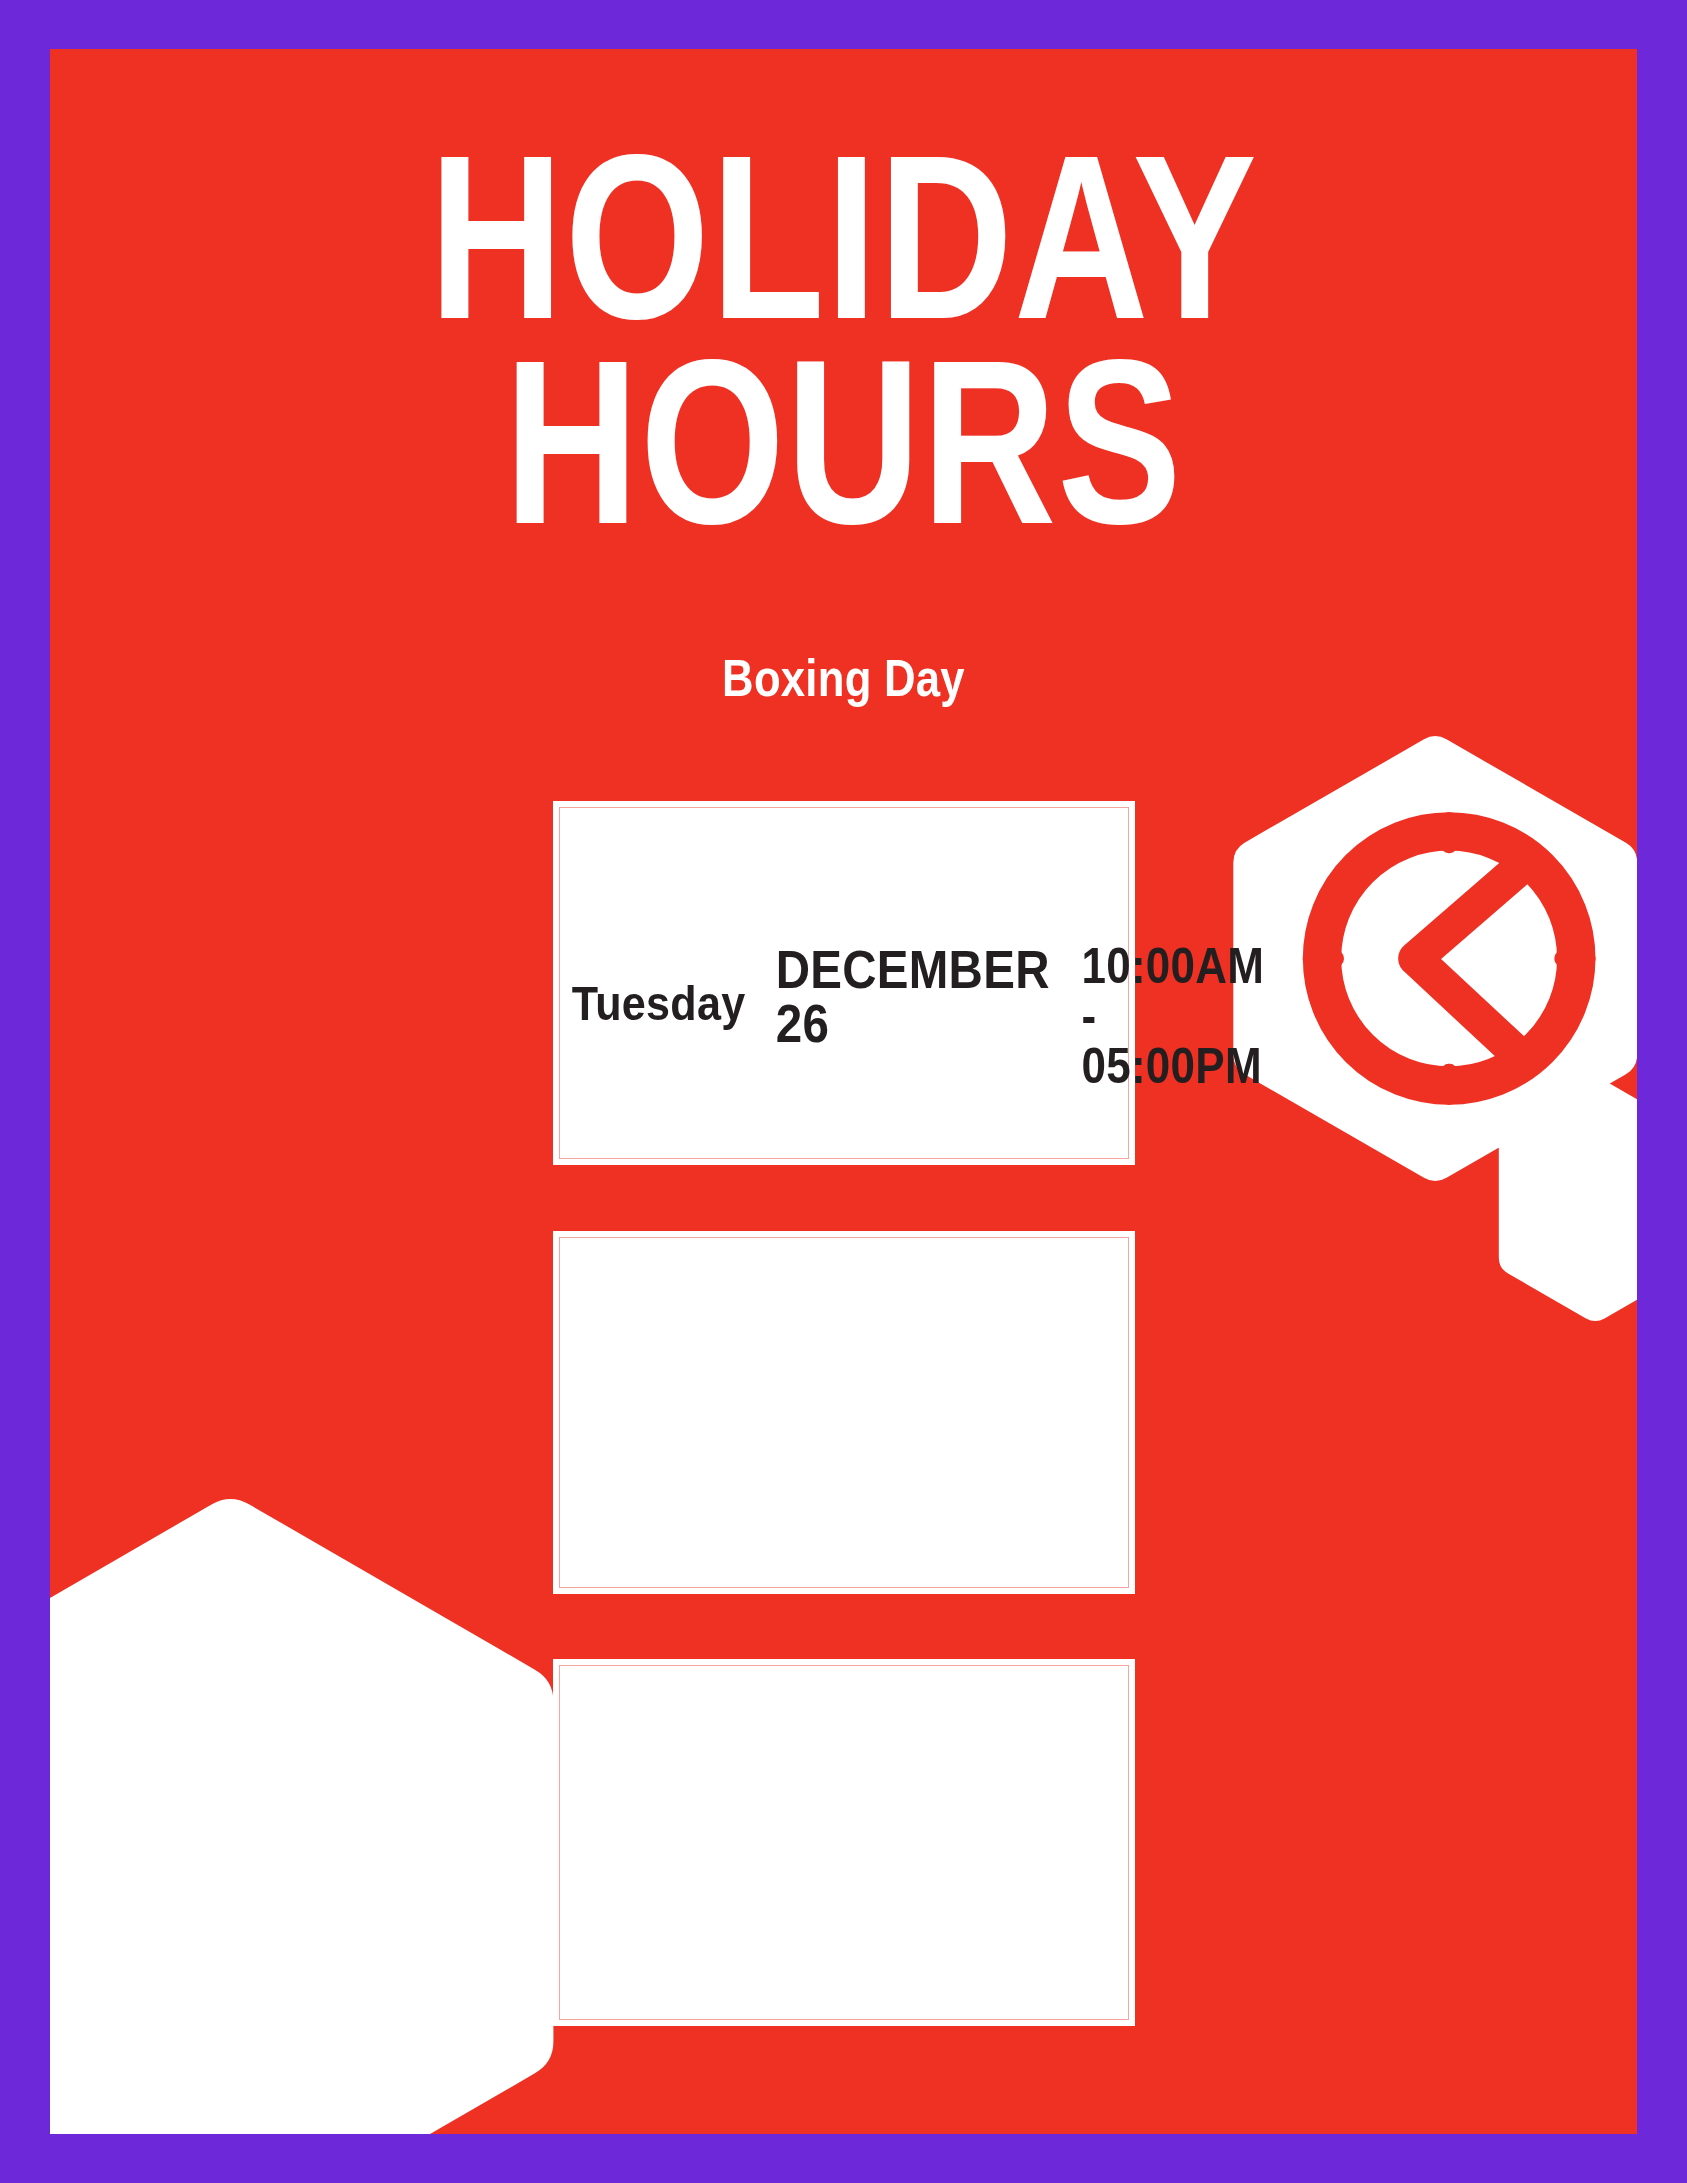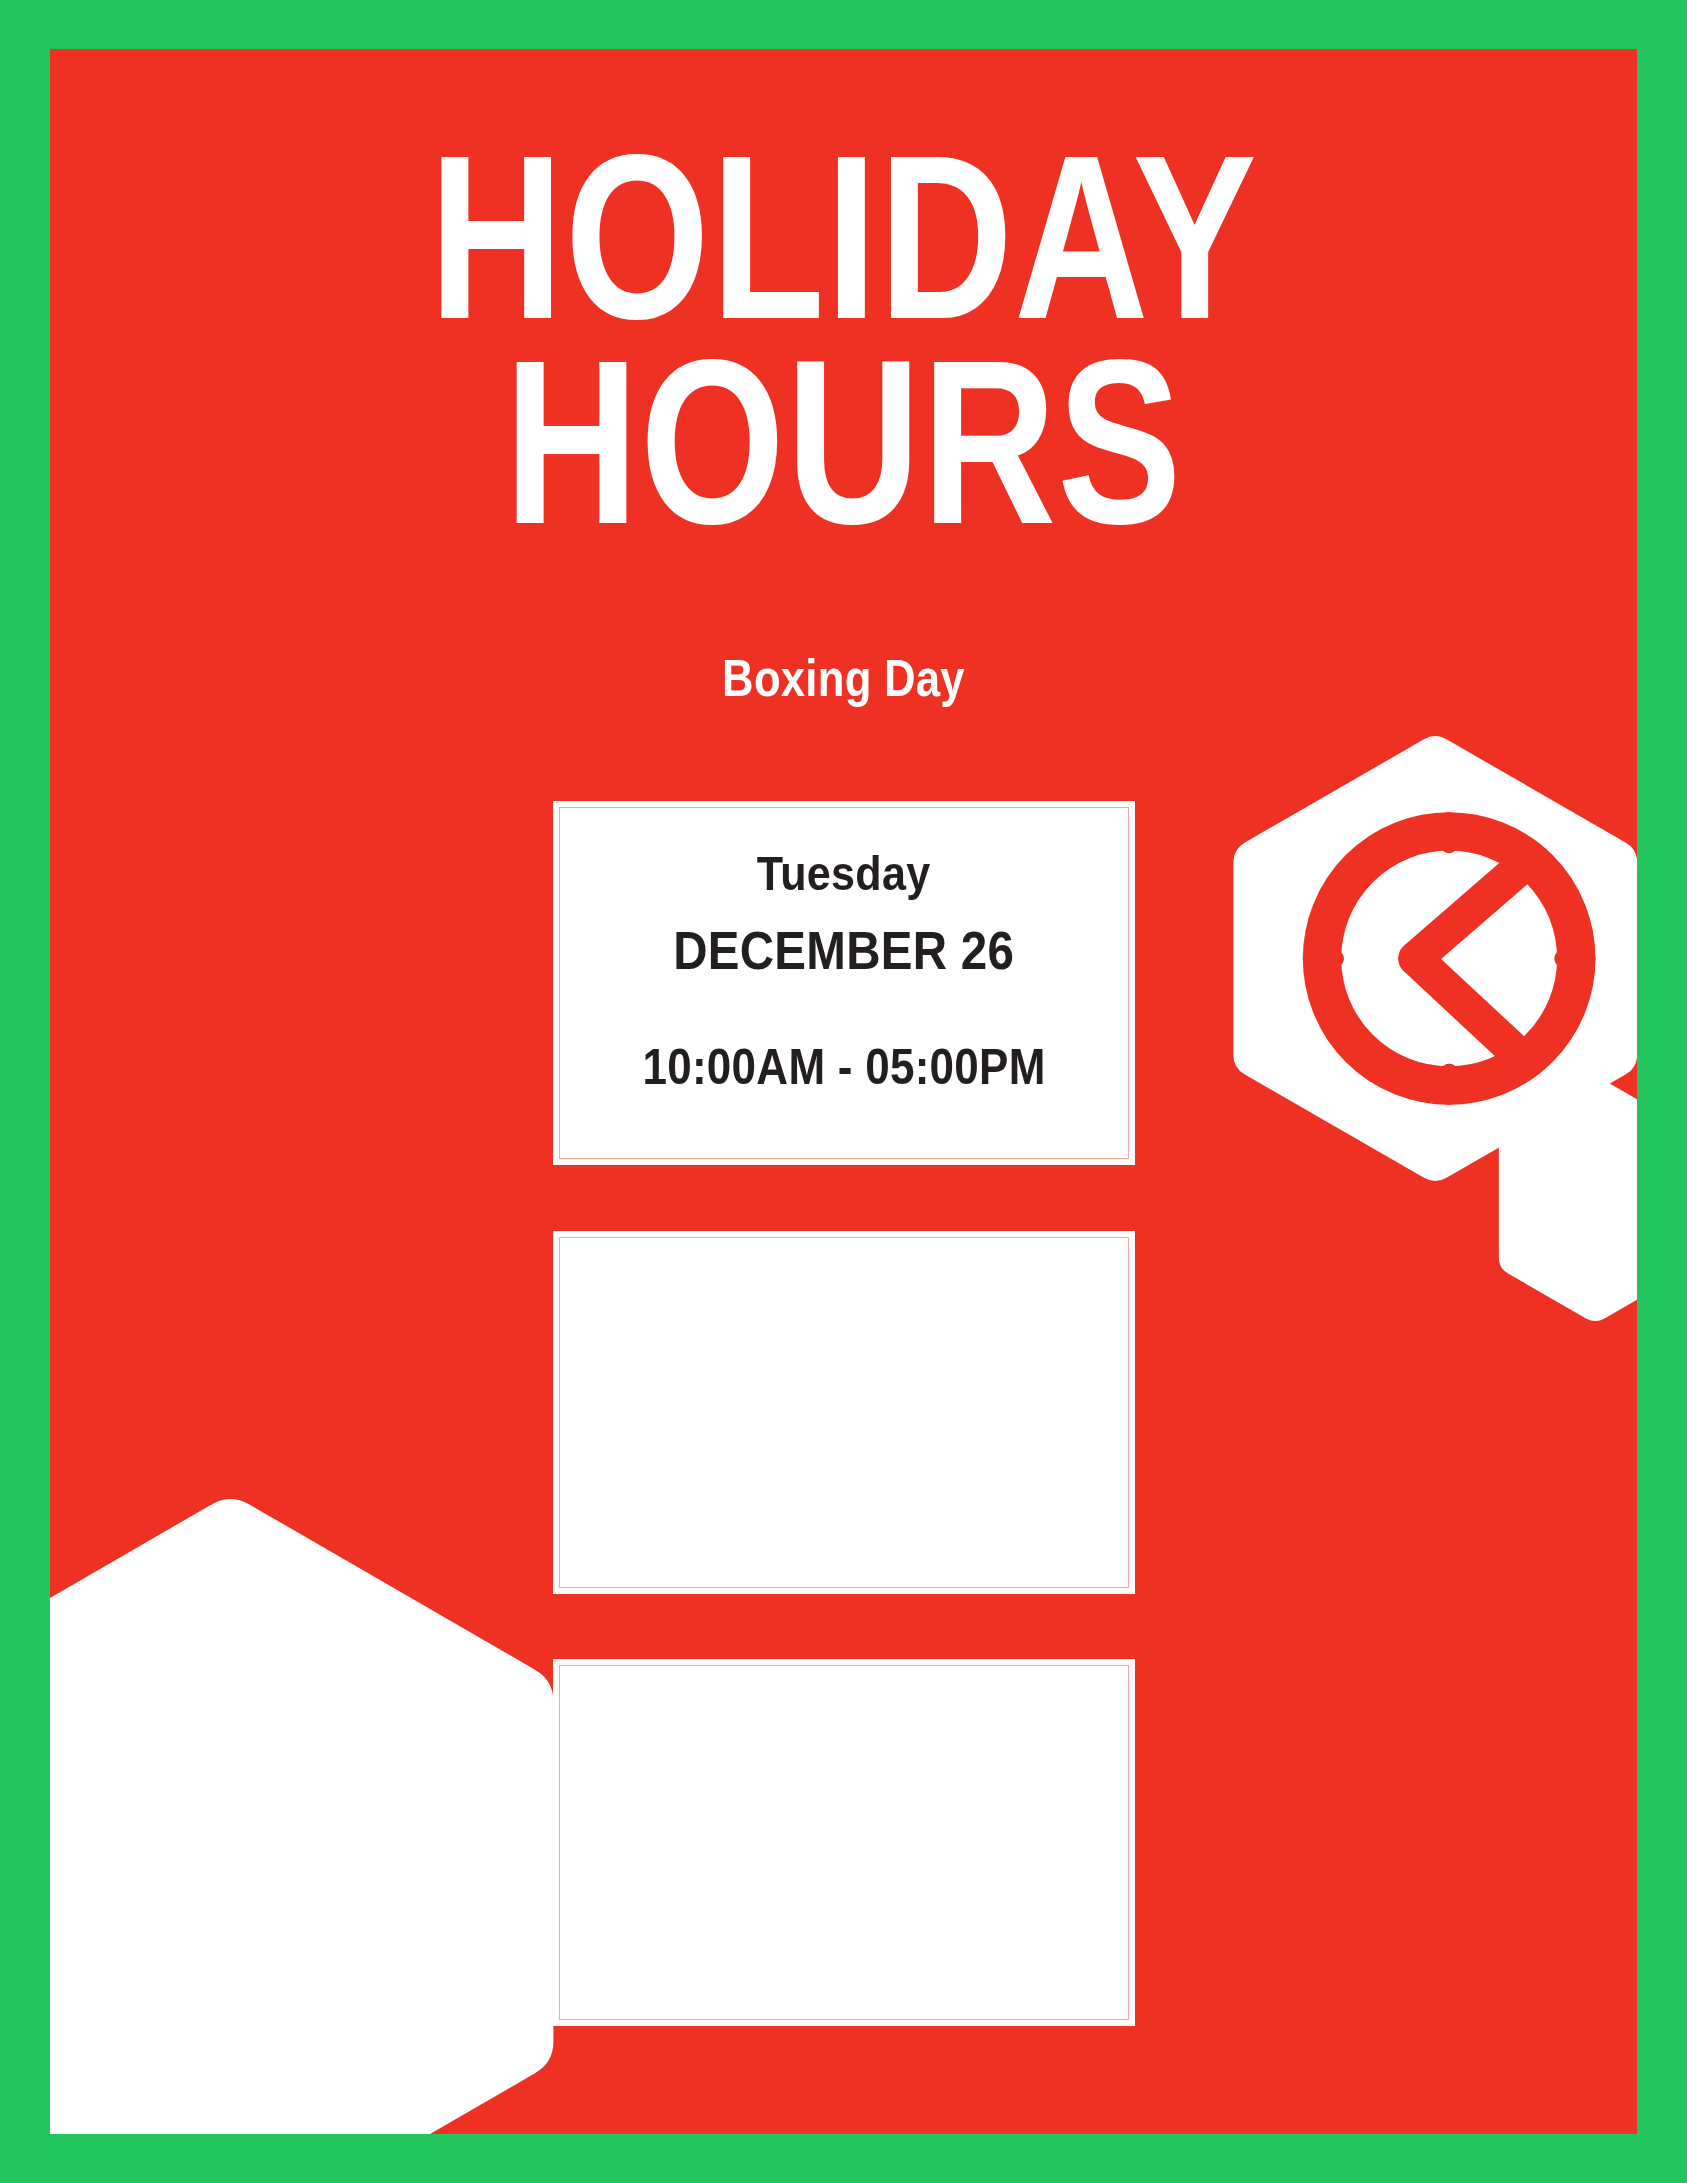--- a/index.html
+++ b/index.html
@@ -15,21 +15,21 @@
     overflow: hidden;
     font-family: "Liberation Sans", "DejaVu Sans", sans-serif;
   }
 
   
   #poster-root {
     position: absolute;
     left: 0; top: 0;
     width: 1687px;
     height: 2183px;
-    background: #22c55e;
+    background: #6d28d9;
   }
 
   #red-panel {
     position: absolute;
     left: 50px;
     top: 49px;
     width: 1587px;
     height: 2085px;
     background: #EF3124;
     overflow: hidden;
@@ -78,21 +78,20 @@
     position: absolute;
     background: #ffffff;
     box-sizing: border-box;
   }
   .info-card-inner {
     position: absolute;
     left: 6px; top: 6px; right: 6px; bottom: 6px;
     border: 1.3px solid #F4A79E;
     box-sizing: border-box;
     display: flex;
-    flex-direction: column;
     align-items: center;
   }
   #info-card-1 { left: 503px; top: 752px; width: 582px; height: 364px; }
   #info-card-2 { left: 503px; top: 1182px; width: 582px; height: 363px; }
   #info-card-3 { left: 503px; top: 1610px; width: 582px; height: 367px; }
 
   .card-weekday {
     margin-top: 41px;
     color: #231F20;
     font-family: "Liberation Sans Narrow", "Liberation Sans", "DejaVu Sans Condensed", sans-serif;

